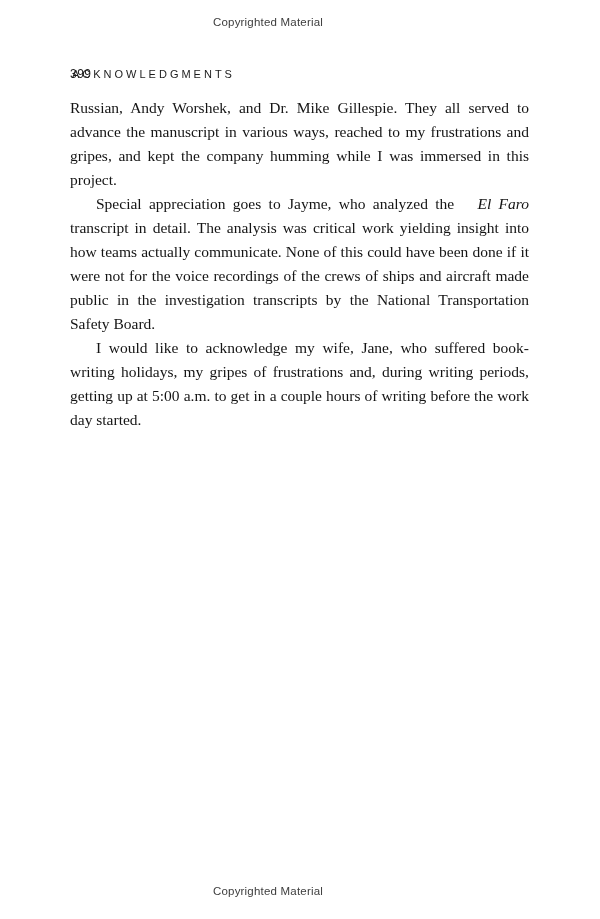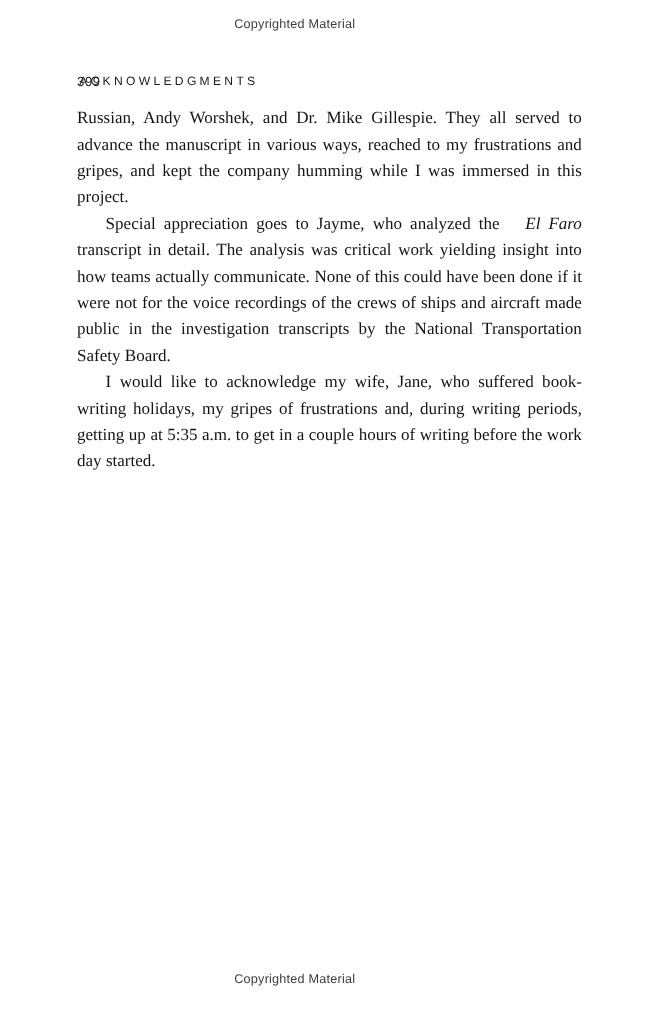--- a/index.html
+++ b/index.html
@@ -90,19 +90,19 @@
     <span class="header-title">ACKNOWLEDGMENTS</span>
   </div>
 
   <div class="body-text">
 
     <p class="para"><span>Russian, Andy Worshek, and Dr. Mike Gillespie. They all served to advance the manuscript in various ways, reached to my frustrations and gripes, and kept the company humming while I was immersed in this project.</span></p>
 
     <p class="para indent"><span>Special appreciation goes to Jayme, who analyzed the </span><em>El Faro</em><span> transcript in detail. The analysis was critical work yielding insight into how teams actually communicate. None of this could have been done if it were not for the voice recordings of the crews of ships and aircraft made public in the investigation transcripts by the National Transportation Safety Board.</span></p>
 
 
-    <p class="para indent"><span>I would like to acknowledge my wife, Jane, who suffered book-writing holidays, my gripes of frustrations and, during writing periods, getting up at 5:35 a.m. to get in a couple hours of writing before the work day started.</span></p>
+    <p class="para indent"><span>I would like to acknowledge my wife, Jane, who suffered book-writing holidays, my gripes of frustrations and, during writing periods, getting up at 5:00 a.m. to get in a couple hours of writing before the work day started.</span></p>
 
   </div>
 
   <div class="copyright-notice copyright-bottom">Copyrighted Material</div>
 
 </div>
 
 </body></html>

